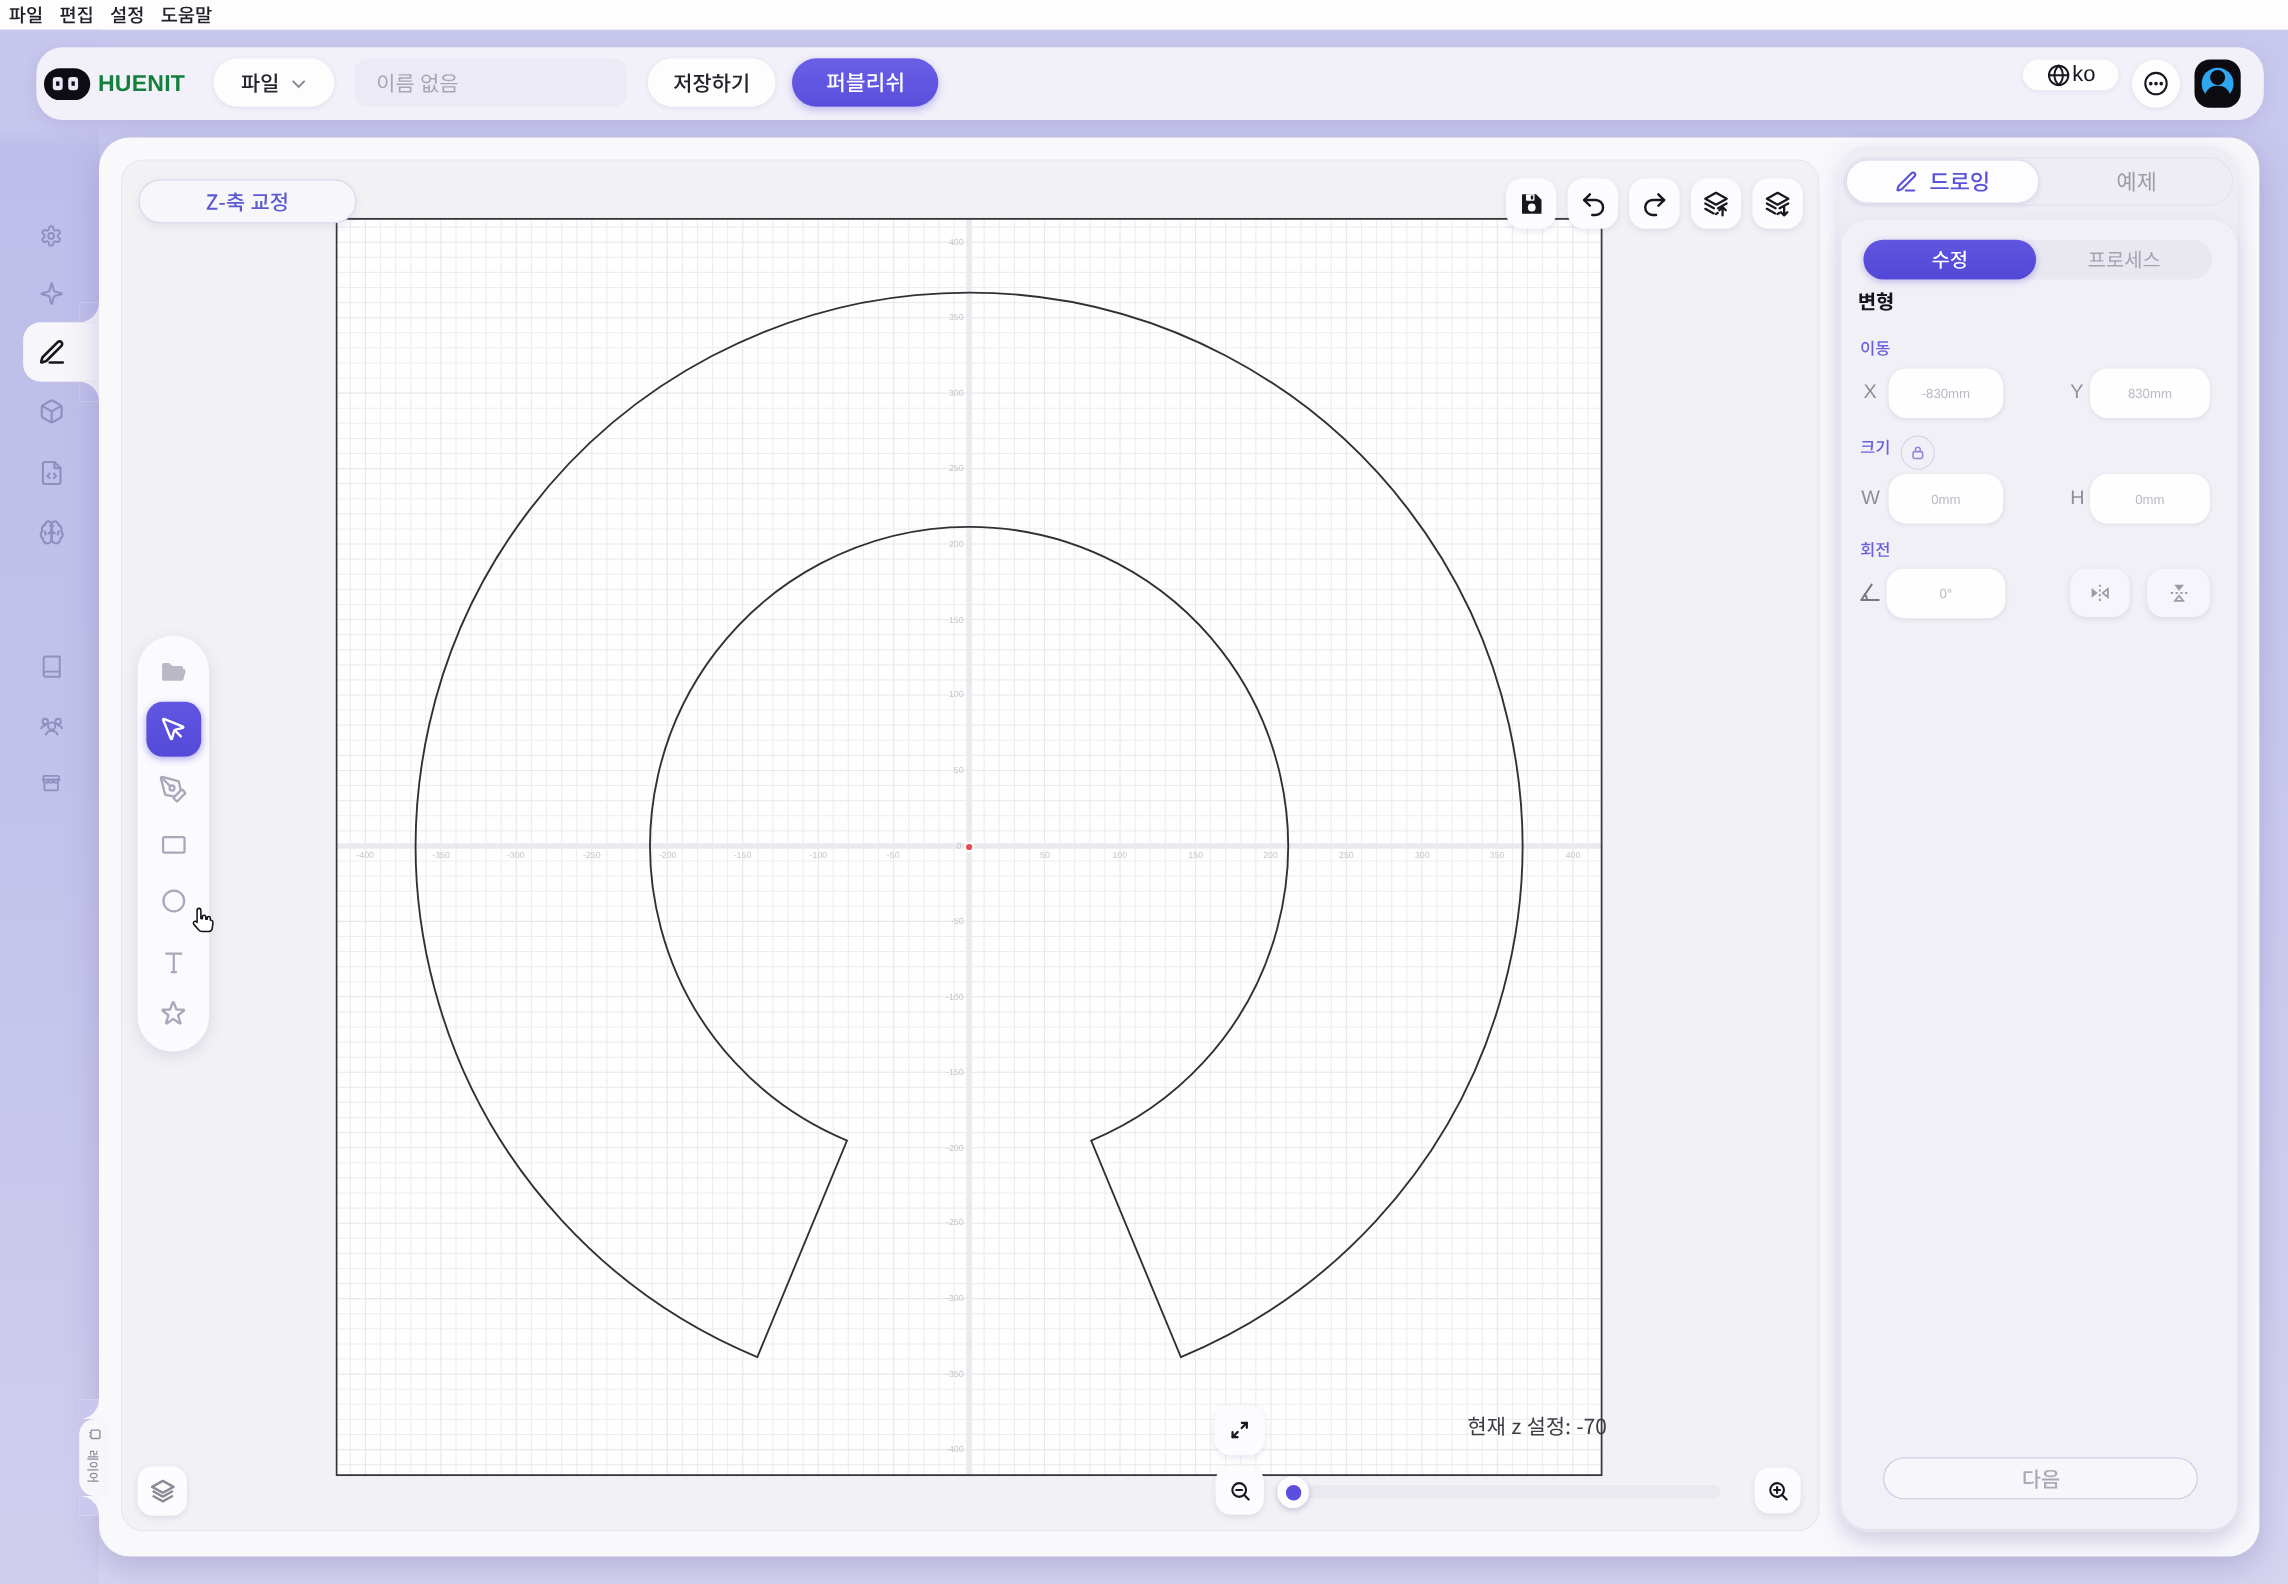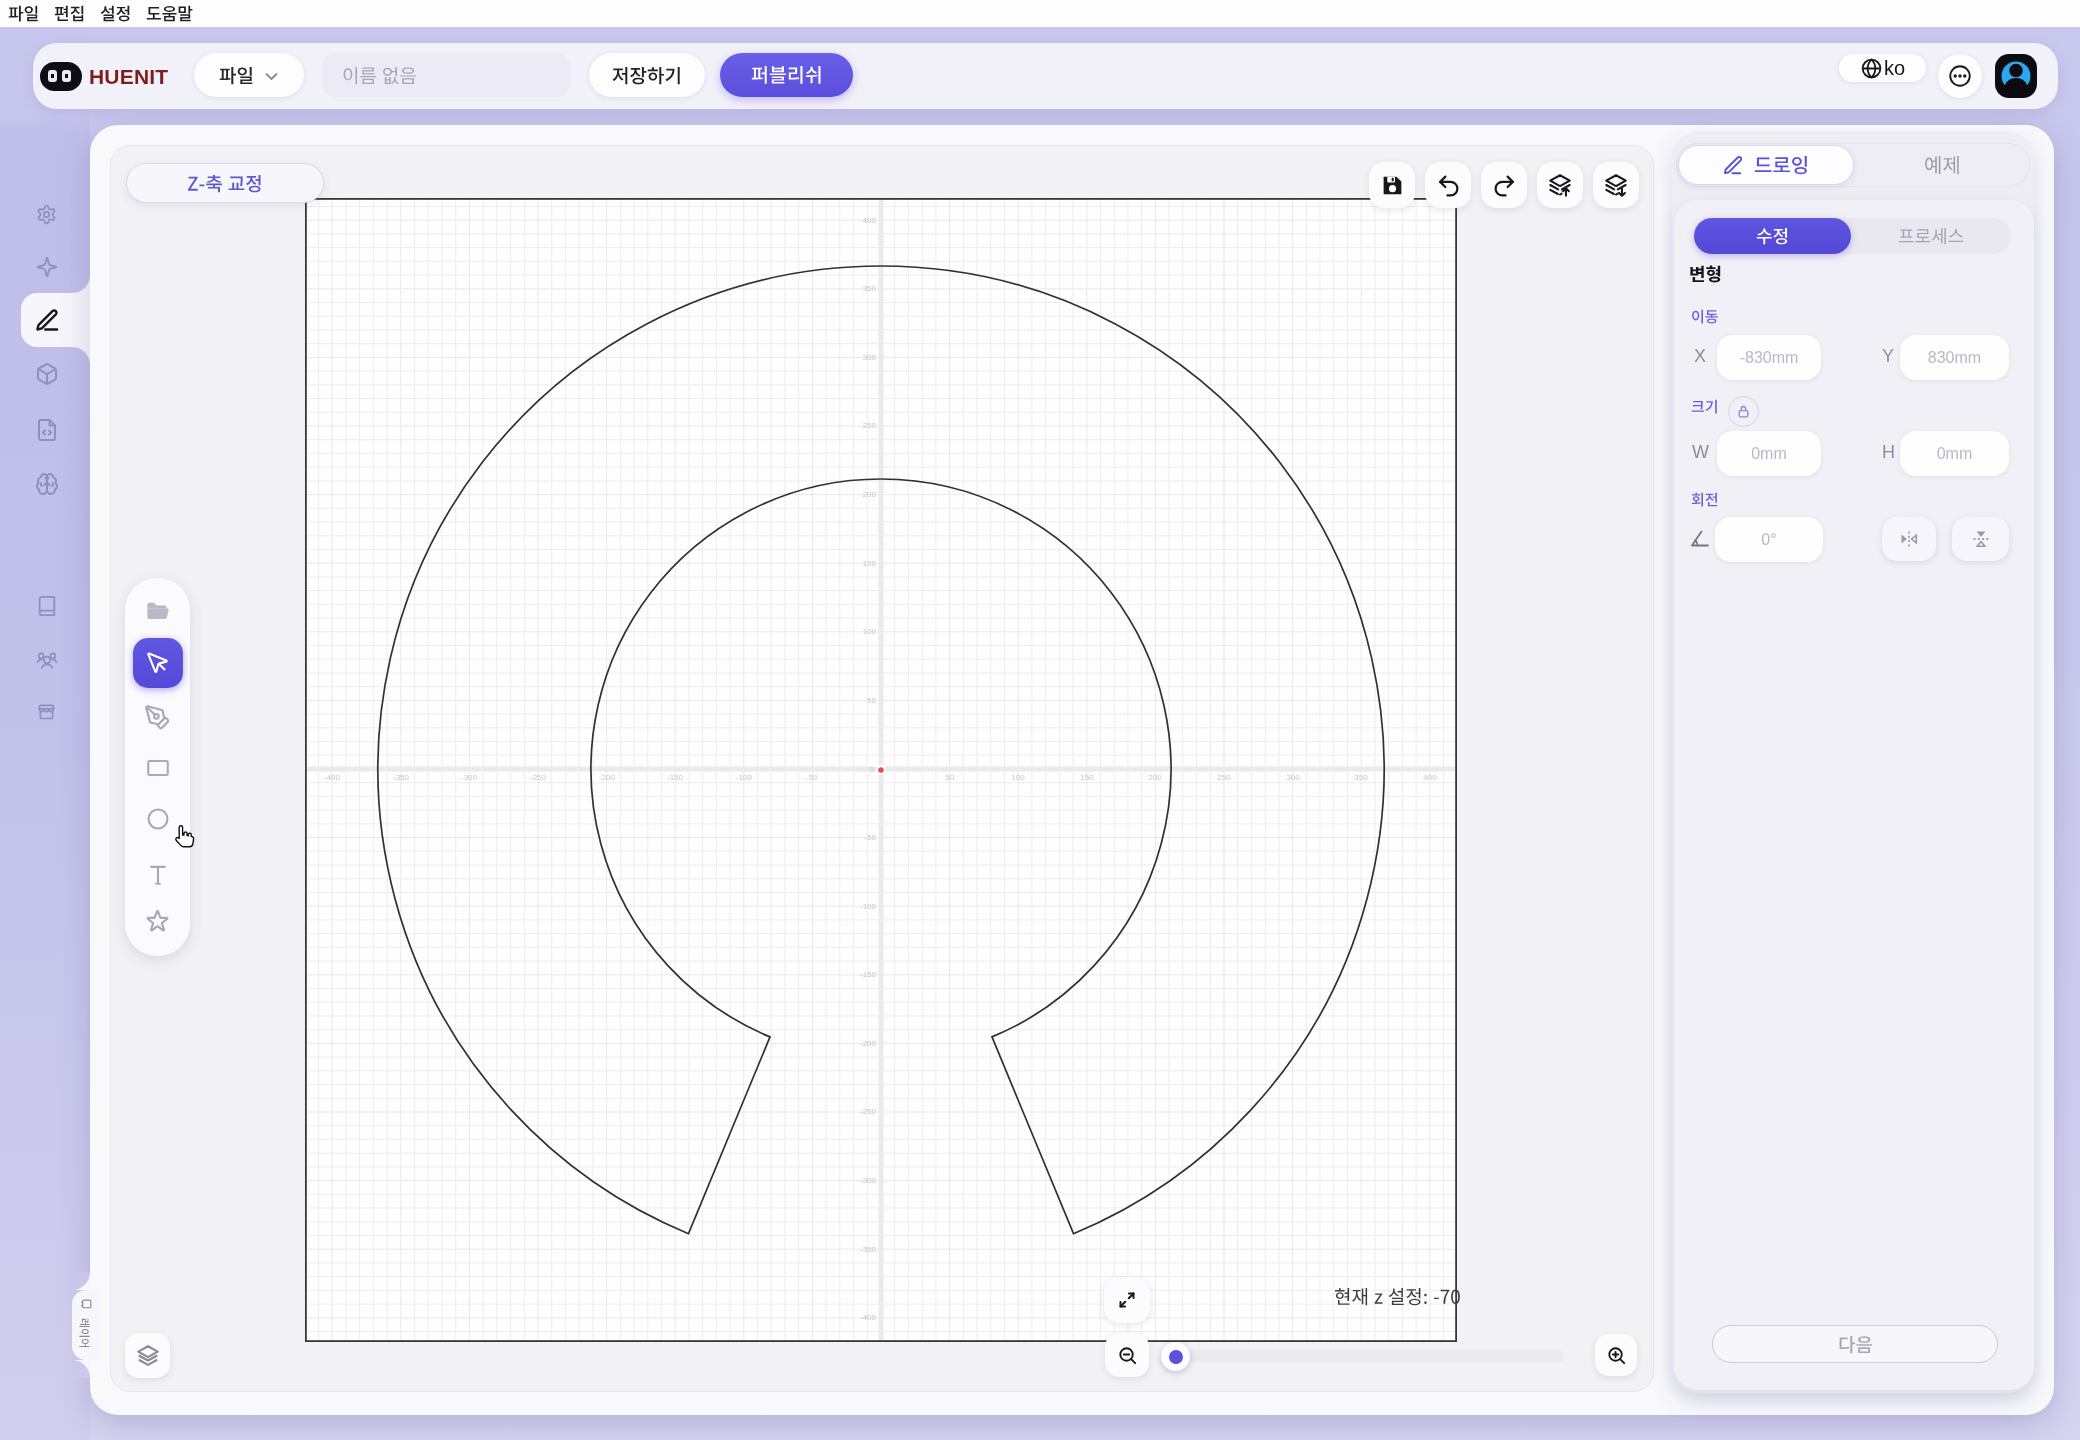--- a/index.html
+++ b/index.html
@@ -22,21 +22,21 @@
 #canvaspanel { left:110px; top:145px; width:1544px; height:1247px; border-radius:20px;
   background:#f2f2f5; border:1px solid #e7e5f1; }
 #rightpanel { left:1672px; top:132px; width:362px; height:1261px; border-radius:26px;
   background:#eeedf4; box-shadow:0 8px 24px rgba(83,80,150,0.18); }
 #innercard { left:1674px; top:200px; width:360px; height:1190px; border-radius:24px;
   background:#f1f0f6; box-shadow:0 6px 16px rgba(83,80,150,0.10); }
 
 #board { left:305px; top:198px; width:1152px; height:1144px; background:#fefefe; }
 
 .sqbtn { background:#fcfbfe; border-radius:15px; box-shadow:0 2px 6px rgba(80,78,150,0.14); display:flex; align-items:center; justify-content:center; }
-.input { background:#fefeff; border-radius:16px; box-shadow:0 1px 4px rgba(80,78,150,0.10); display:flex; align-items:center; justify-content:center; color:#b9b8c6; font-size:16px; }
+.input { background:#fefeff; border-radius:16px; box-shadow:0 1px 4px rgba(80,78,150,0.10); display:flex; align-items:center; justify-content:center; color:#b9b8c6; font-size:12px; }
 .klabel { line-height:0; }
 </style>
 </head>
 <body>
 
 <div id="menubar" class="abs">
   <div class="mi" style="margin-left:8px">
       <svg width="32" height="17" viewBox="0 0 32 17" style="overflow:visible">
         <path fill="#202028" d="M1 2.4H9.6V3.8H1ZM0.8 12.6 0.6 11.2Q2 11.2 3.6 11.1Q5.2 11.1 6.9 11Q8.6 10.9 10.2 10.7L10.3 12.1Q8.7 12.3 7 12.4Q5.3 12.6 3.7 12.6Q2.1 12.6 0.8 12.6ZM2.5 3.5H4.2V11.6H2.5ZM6.3 3.5H8.1V11.6H6.3ZM11 0.8H12.8V16.4H11ZM12.4 6.9H15.2V8.4H12.4Z M20.8 1.3Q22 1.3 22.9 1.8Q23.8 2.2 24.3 3Q24.9 3.8 24.9 4.8Q24.9 5.9 24.3 6.6Q23.8 7.4 22.9 7.9Q22 8.3 20.8 8.3Q19.6 8.3 18.7 7.9Q17.8 7.4 17.2 6.6Q16.7 5.9 16.7 4.8Q16.7 3.8 17.2 3Q17.8 2.2 18.7 1.8Q19.6 1.3 20.8 1.3ZM20.8 2.8Q20.1 2.8 19.6 3Q19.1 3.3 18.8 3.8Q18.4 4.2 18.4 4.8Q18.4 5.5 18.8 5.9Q19.1 6.4 19.6 6.6Q20.1 6.9 20.8 6.9Q21.5 6.9 22 6.6Q22.5 6.4 22.8 5.9Q23.1 5.5 23.1 4.8Q23.1 4.2 22.8 3.8Q22.5 3.3 22 3Q21.5 2.8 20.8 2.8ZM27.4 0.8H29.2V8.7H27.4ZM19 9.4H29.2V13.4H20.8V15.5H19.1V12.1H27.5V10.8H19ZM19.1 14.8H29.7V16.2H19.1Z"></path>
       </svg>
@@ -132,21 +132,21 @@
     </div>
 </div>
 
 <div id="header" class="abs">
 
   <div class="abs" style="left:7px;top:19px;width:42px;height:29px;border-radius:15px;background:#0d0d13;"></div>
   <div class="abs" style="left:15px;top:27px;width:9px;height:12px;border-radius:3px;background:#e9e8f6;"></div>
   <div class="abs" style="left:18px;top:31px;width:3px;height:4px;background:#0d0d13;"></div>
   <div class="abs" style="left:29px;top:27px;width:9px;height:12px;border-radius:3px;background:#e9e8f6;"></div>
   <div class="abs" style="left:32px;top:31px;width:3px;height:4px;background:#0d0d13;"></div>
-  <div class="abs" style="left:56px;top:22px;font-weight:bold;font-size:21px;letter-spacing:0.2px;color:#7f1d1d;">HUENIT</div>
+  <div class="abs" style="left:56px;top:22px;font-weight:bold;font-size:21px;letter-spacing:0.2px;color:#15803d;">HUENIT</div>
 
   <div class="hbtn abs" style="left:161px;top:10px;width:110px;">
     <span class="klabel">
         <svg width="35" height="19" viewBox="0 0 35 19" style="overflow:visible">
           <path fill="#26262e" d="M1.1 2.7H10.7V4.3H1.1ZM0.9 14.1 0.7 12.5Q2.2 12.5 4 12.5Q5.8 12.4 7.7 12.3Q9.6 12.2 11.4 12L11.5 13.5Q9.7 13.8 7.8 13.9Q5.9 14.1 4.2 14.1Q2.4 14.1 0.9 14.1ZM2.8 3.9H4.7V12.9H2.8ZM7.1 3.9H9V12.9H7.1ZM12.3 0.9H14.3V18.3H12.3ZM13.9 7.7H17V9.4H13.9Z M23.2 1.5Q24.6 1.5 25.6 2Q26.6 2.5 27.2 3.4Q27.8 4.2 27.8 5.4Q27.8 6.5 27.2 7.4Q26.6 8.3 25.6 8.8Q24.6 9.3 23.2 9.3Q21.9 9.3 20.9 8.8Q19.9 8.3 19.3 7.4Q18.7 6.6 18.7 5.4Q18.7 4.2 19.3 3.4Q19.9 2.5 20.9 2Q21.9 1.5 23.2 1.5ZM23.2 3.1Q22.5 3.1 21.9 3.4Q21.3 3.7 21 4.2Q20.6 4.7 20.6 5.4Q20.6 6.1 21 6.6Q21.3 7.1 21.9 7.4Q22.5 7.7 23.2 7.7Q24 7.7 24.6 7.4Q25.2 7.1 25.5 6.6Q25.9 6.1 25.9 5.4Q25.9 4.7 25.5 4.2Q25.2 3.7 24.6 3.4Q24 3.1 23.2 3.1ZM30.7 0.9H32.7V9.7H30.7ZM21.3 10.5H32.7V15H23.3V17.4H21.3V13.5H30.7V12.1H21.3ZM21.3 16.5H33.2V18.1H21.3Z"></path>
         </svg>
       </span>
     <svg width="17" height="17" viewBox="0 0 24 24" fill="none" stroke="#85848f" stroke-width="2.5" stroke-linecap="round" style="margin-left:9px;margin-top:3px">
         <path d="m5 8.5 7 7 7-7"></path>
       </svg>

